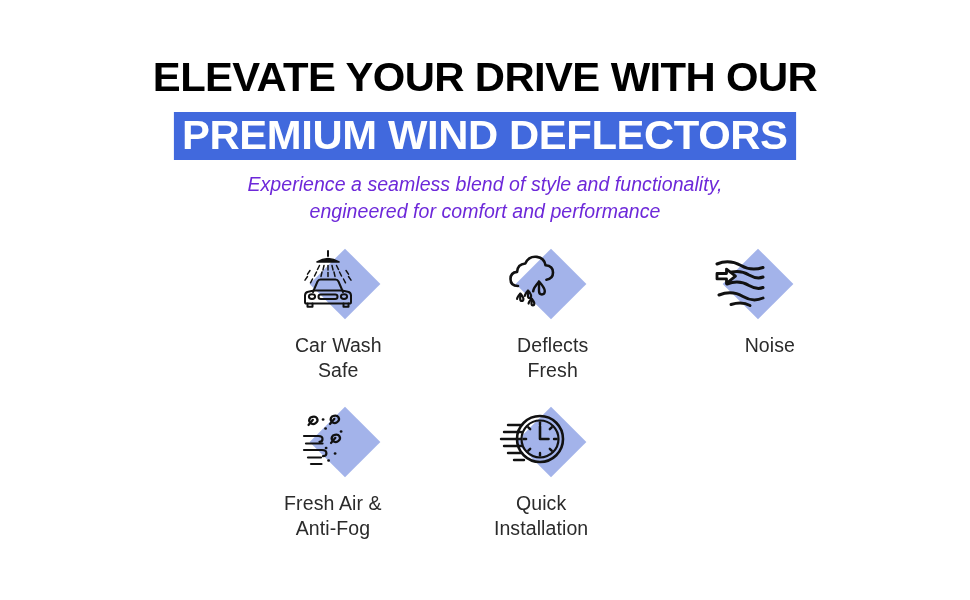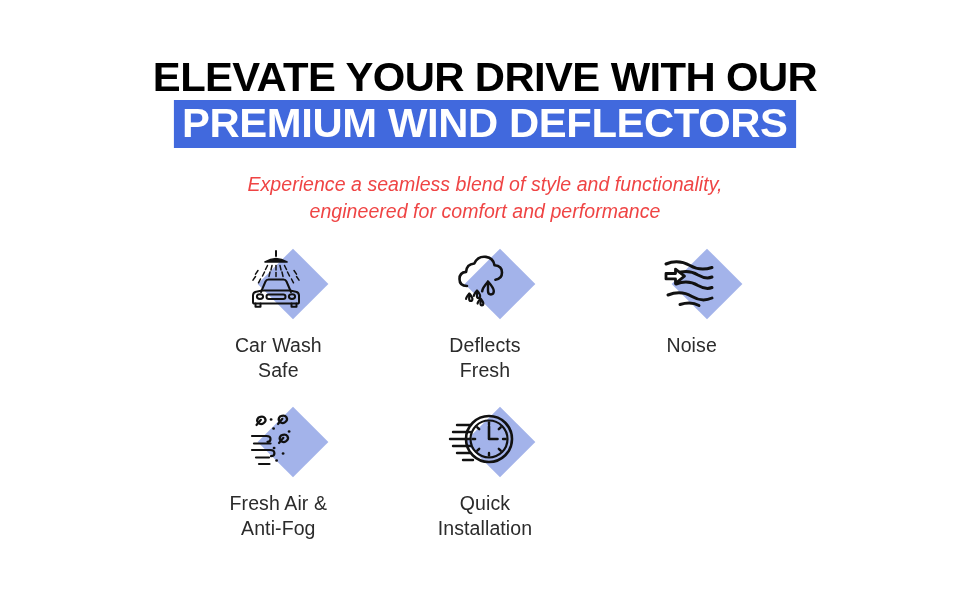--- a/index.html
+++ b/index.html
@@ -38,21 +38,21 @@
     font-size: 41px;
     letter-spacing: -0.6px;
     line-height: 46px;
     color: #000000;
     display: block;
     transform: scaleX(1.02);
   }
 
   .headline-line2-wrap {
     display: block;
-    margin-top: 0;
+    margin-top: 12px;
     line-height: 0;
   }
 
   .headline-line2 {
     display: inline-block;
     background: #4169dd;
     color: #ffffff;
     font-family: "Liberation Sans", sans-serif;
     font-weight: bold;
     font-size: 41px;
@@ -67,41 +67,41 @@
     position: absolute;
     top: 171px;
     left: 0;
     width: 970px;
     text-align: center;
     font-family: "Liberation Sans", sans-serif;
     font-style: italic;
     font-weight: normal;
     font-size: 19.5px;
     line-height: 27px;
-    color: #ef4444;
+    color: #6d28d9;
     letter-spacing: 0.05px;
   }
   .subtitle span { display: block; }
 
   
   .features {
     position: absolute;
     top: 243px;
     left: 175px;
     width: 620px;
     display: grid;
     grid-template-columns: repeat(3, 1fr);
     grid-template-rows: repeat(2, 158px);
   }
 
   .feature {
     position: relative;
     display: flex;
     flex-direction: column;
-    align-items: center;
+    align-items: flex-end;
   }
 
   .icon-stage {
     position: relative;
     width: 104px;
     height: 80px;
   }
 
   .diamond {
     position: absolute;

